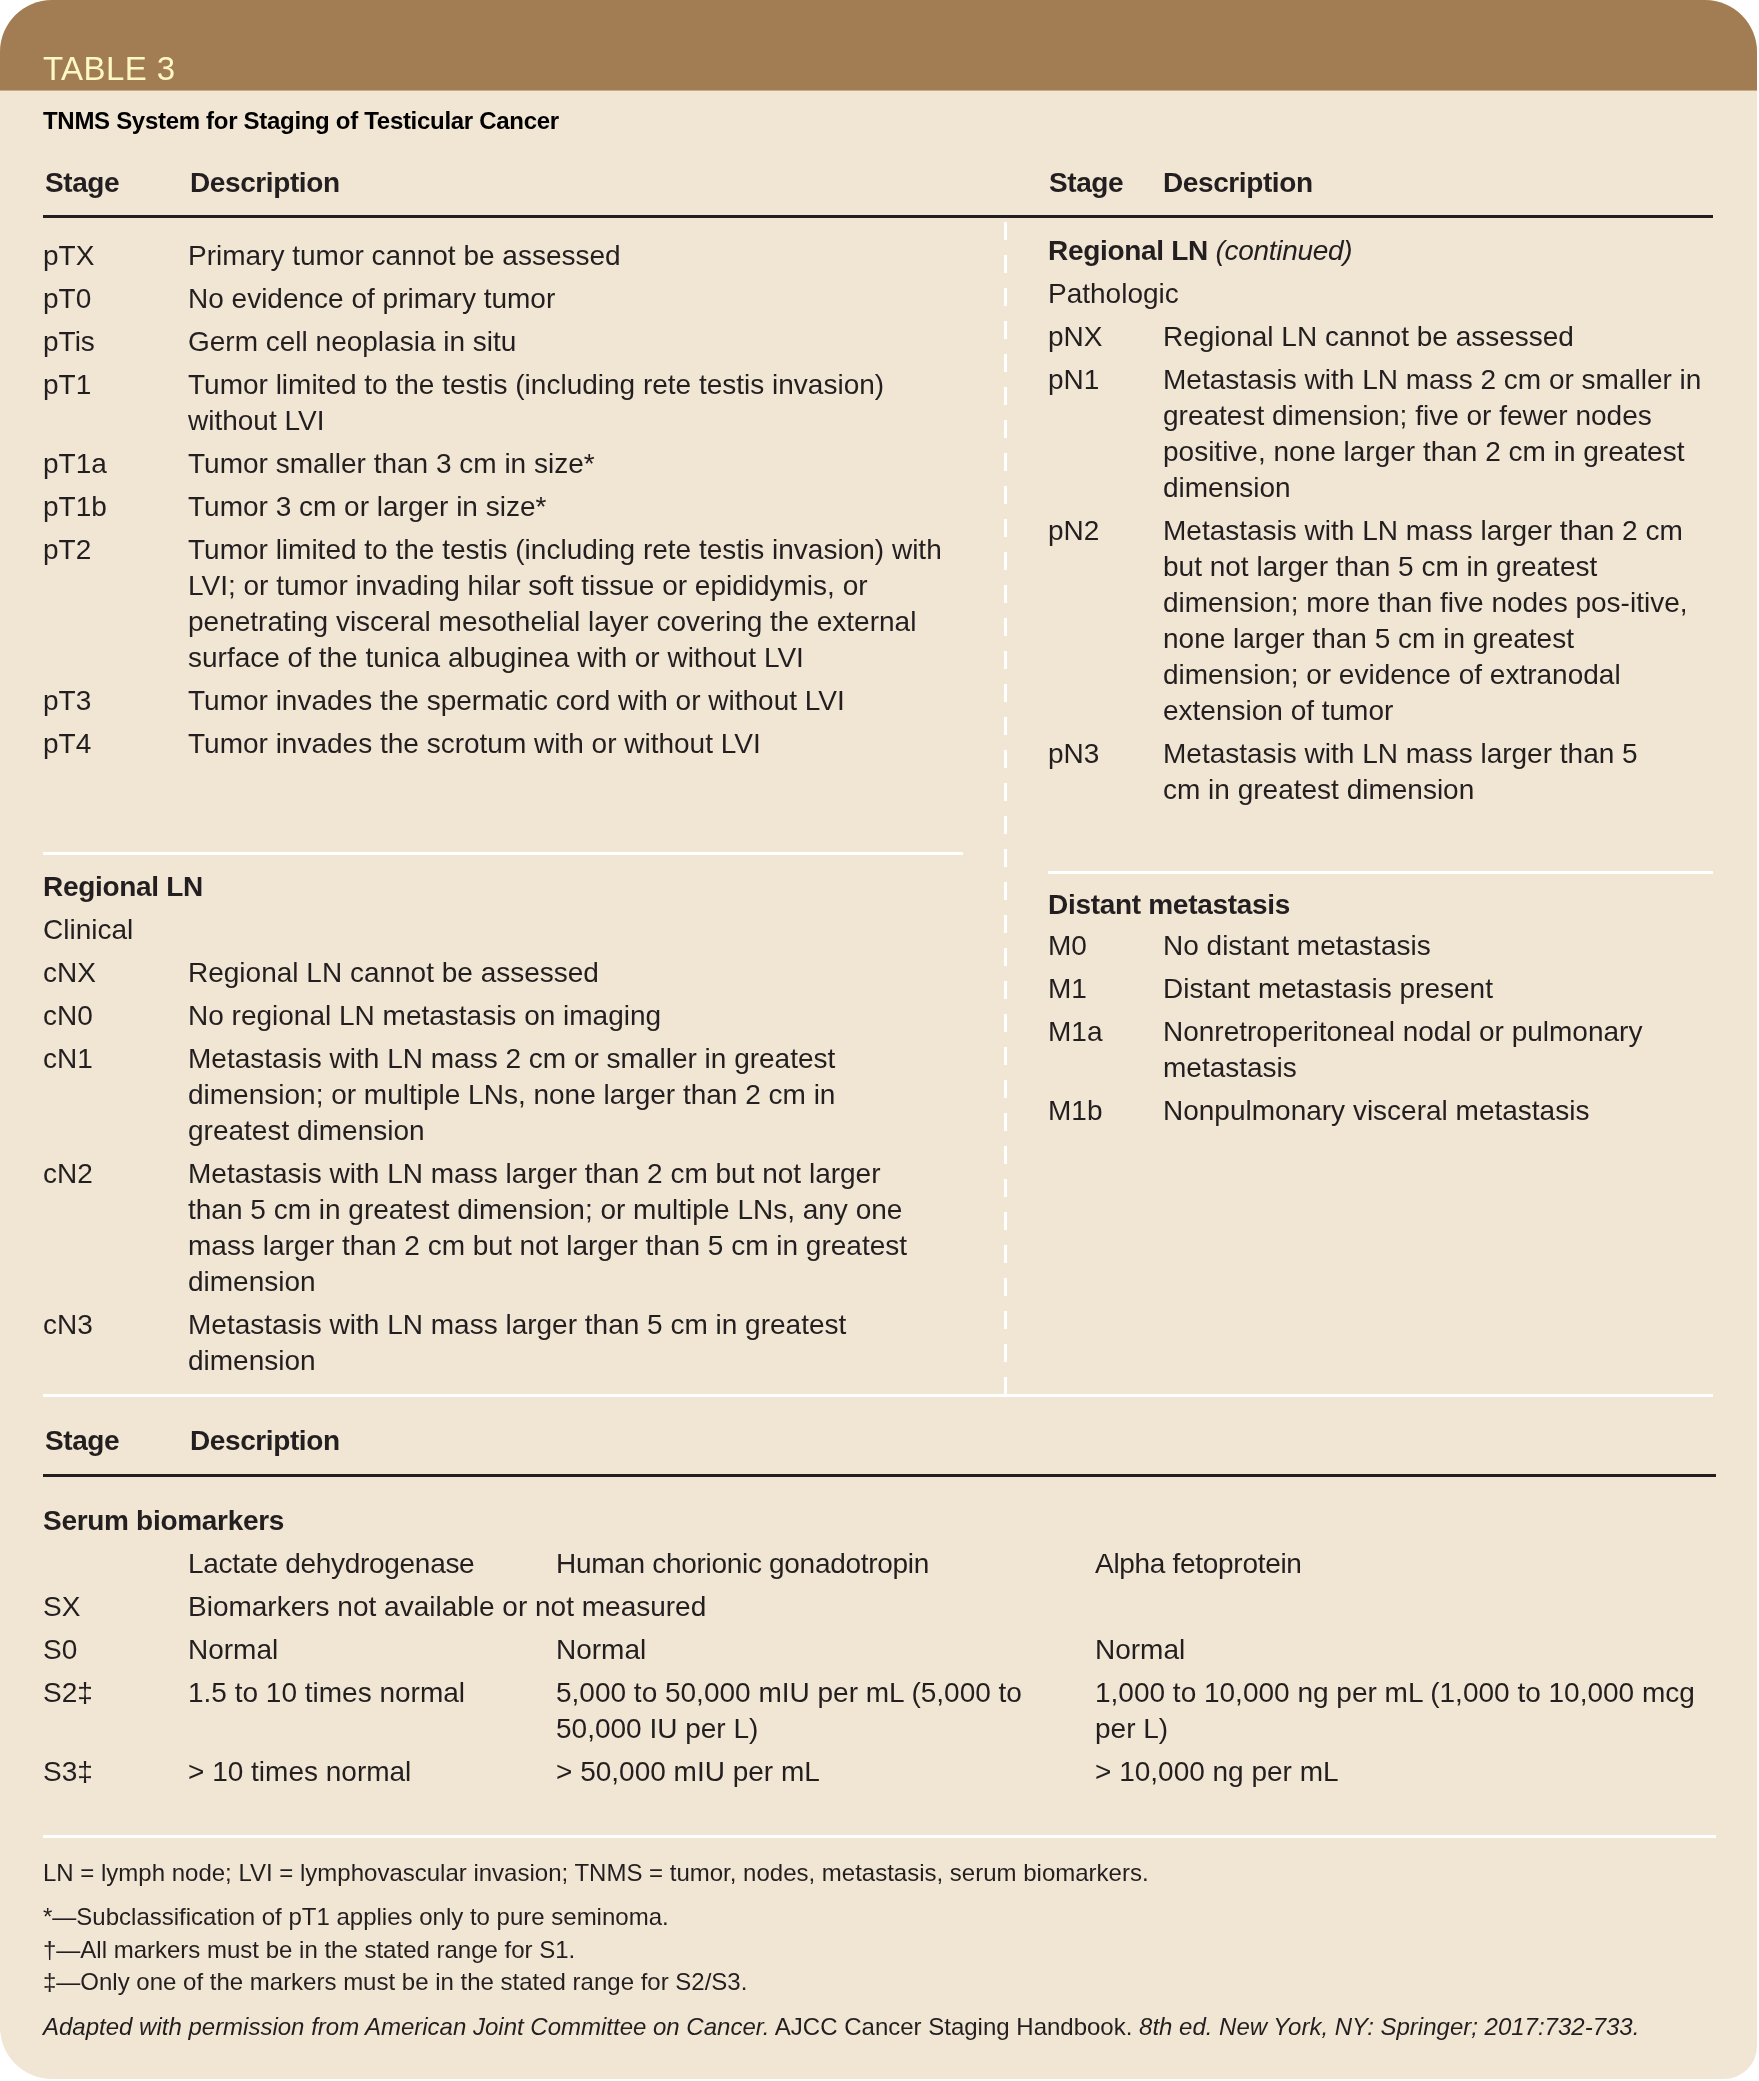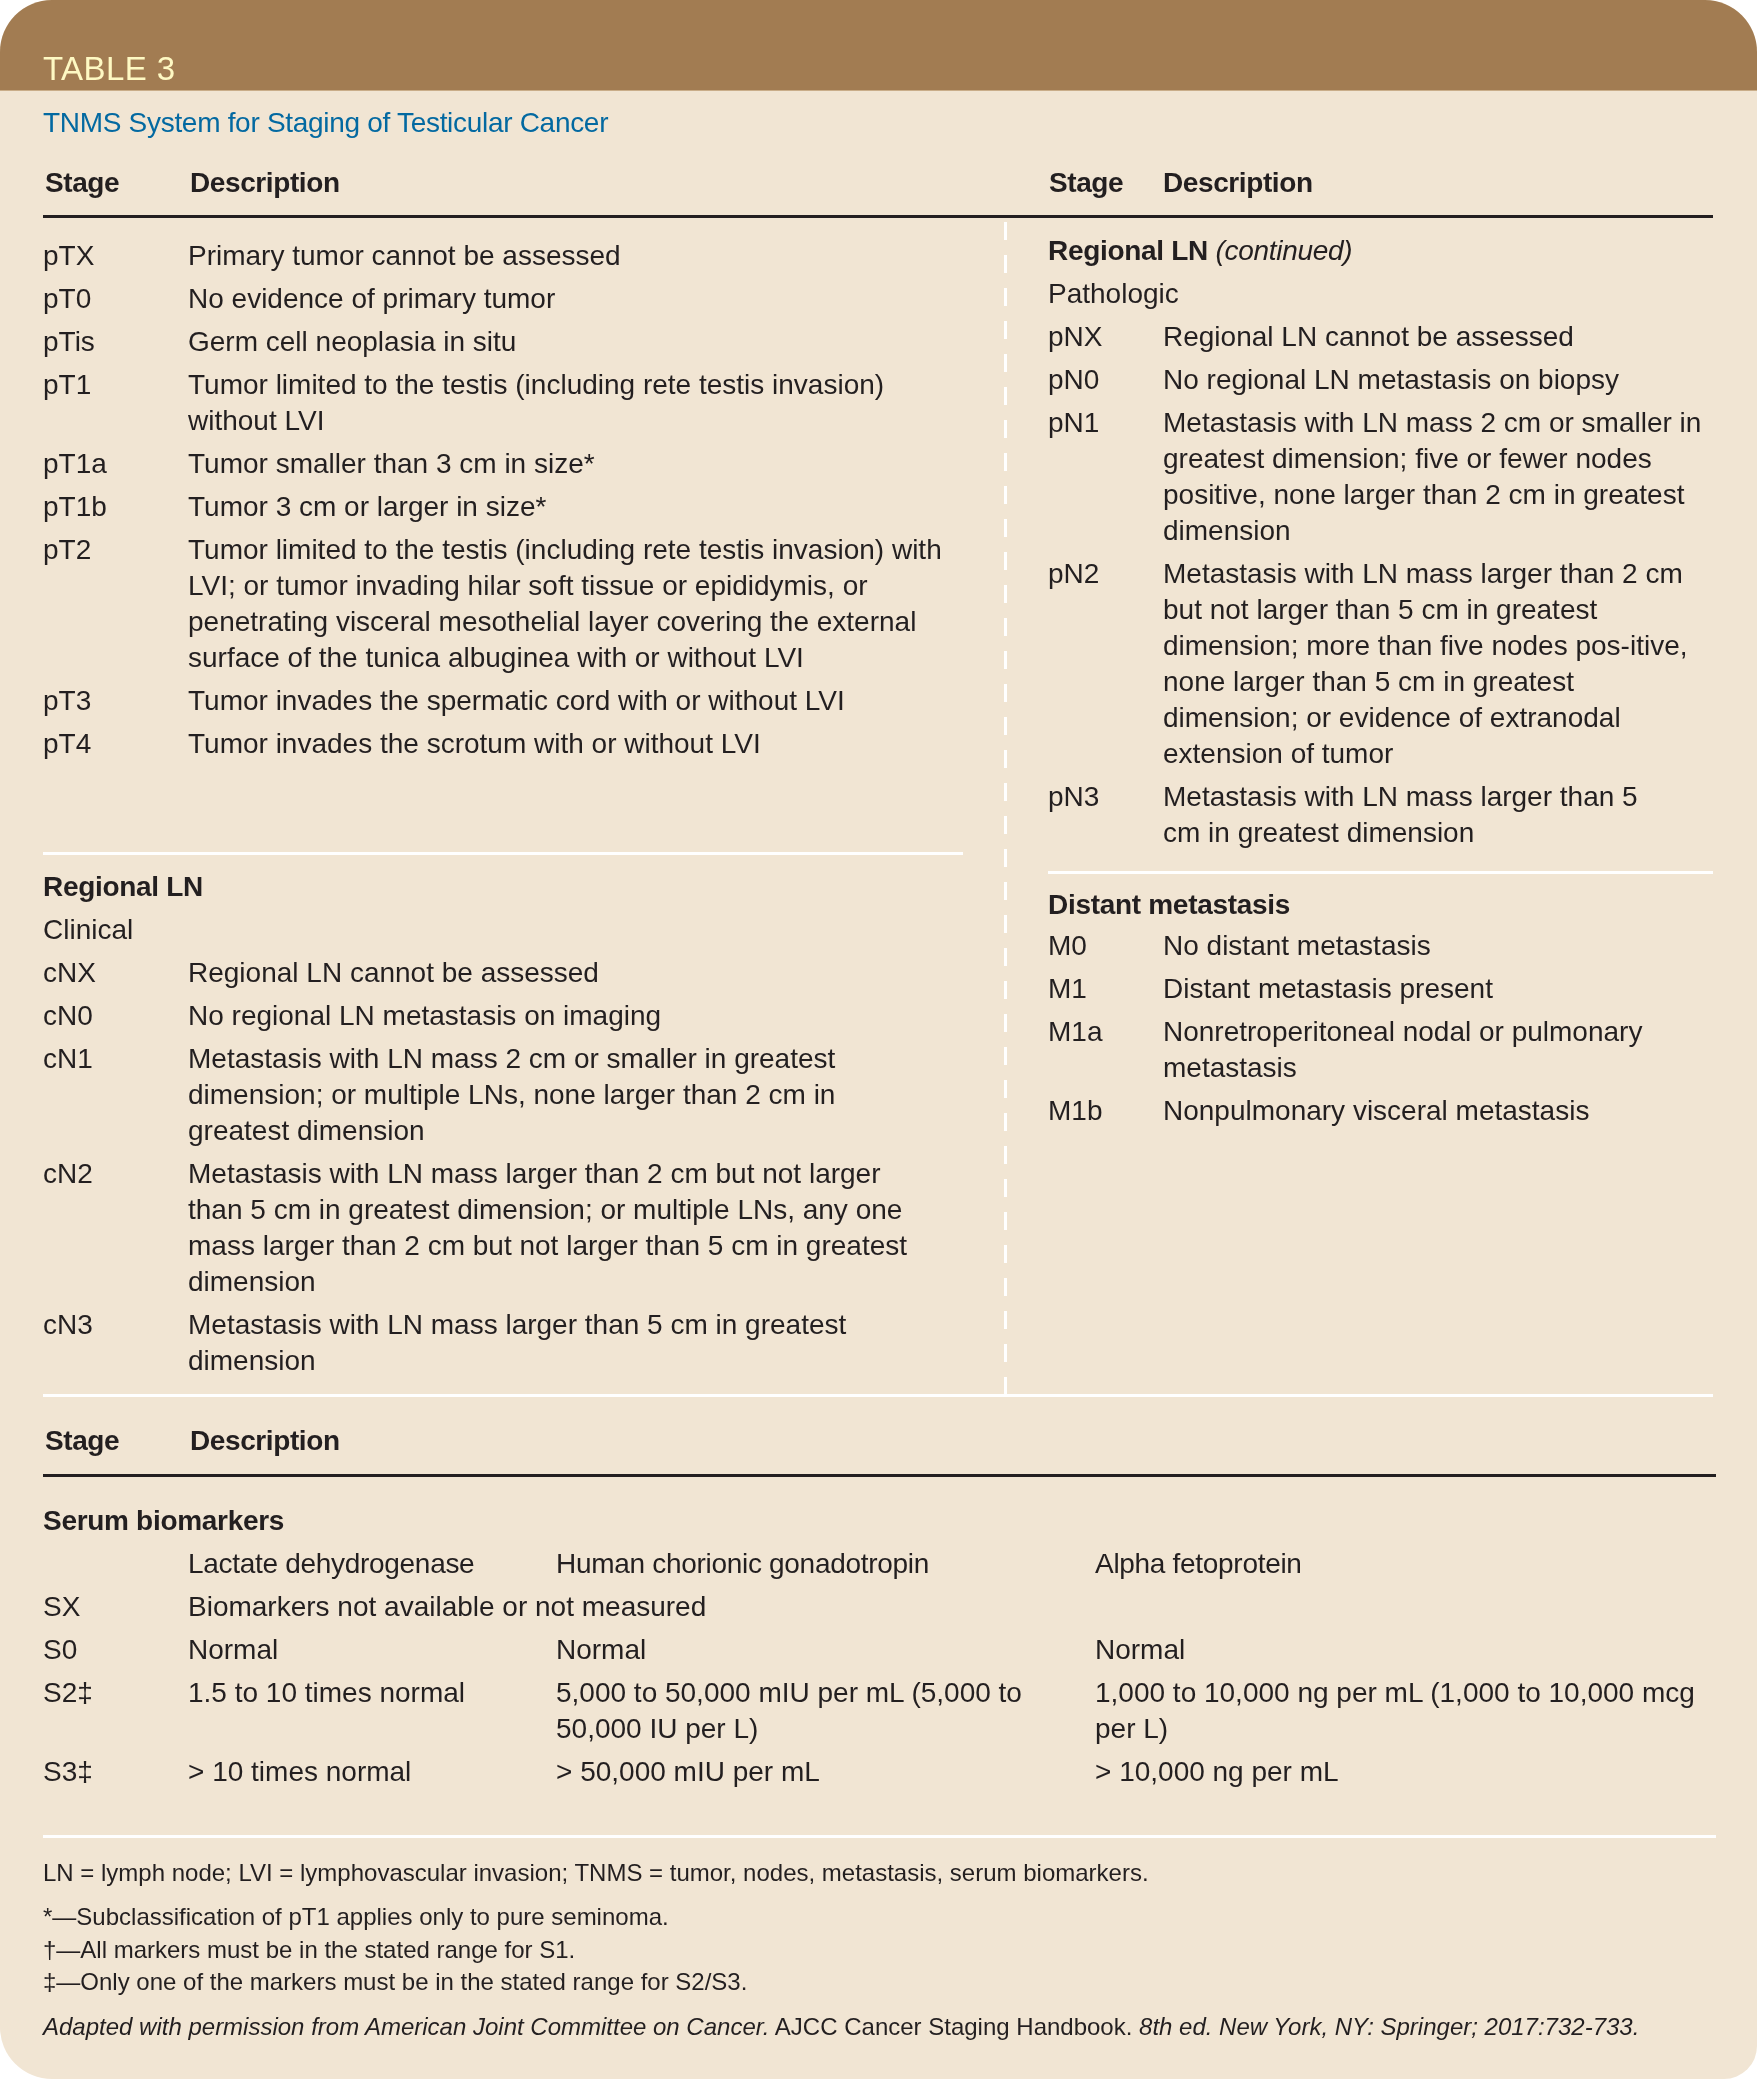--- a/index.html
+++ b/index.html
@@ -4,22 +4,22 @@
 <style>
   html, body { margin: 0; padding: 0; background: #ffffff; }
   body { width: 1760px; height: 2081px; position: relative; overflow: hidden;
          font-family: "Liberation Sans", "DejaVu Sans", sans-serif; color: #231f20; }
   .card { position: absolute; left: 0; top: 0; width: 1757px; height: 2079px;
           background: #f1e5d3; border-radius: 52px 52px 33px 52px; overflow: hidden; }
   .header-bar { position: absolute; left: 0; top: 0; width: 100%; height: 90px;
                 background: #a27c52; border-bottom: 1.7px solid #c9ad89; }
   .header-label { position: absolute; left: 43px; top: 25px; font-size: 33px; color: #fef9c3;
                   letter-spacing: 0.4px; font-weight: normal; margin-top: 25px; }
-  .title { position: absolute; left: 43px; top: 107px; font-size: 28px; font-weight: normal;
-           color: #0369a1; letter-spacing: -0.3px; }
+  .title { position: absolute; left: 43px; top: 107px; font-size: 24px; font-weight: bold;
+           color: #000000; letter-spacing: -0.3px; }
   .col-head { position: absolute; font-size: 28px; font-weight: bold; letter-spacing: -0.4px; }
   .rule-black { position: absolute; height: 3.3px; background: #231f20; }
   .rule-white { position: absolute; height: 3.3px; background: #ffffff; }
   .vdash { position: absolute; width: 3.3px;
            background: repeating-linear-gradient(to bottom, #ffffff 0 18.4px, transparent 18.4px 33px); }
   .section { position: absolute; font-size: 28px; line-height: 36px; }
   .sec-title { font-weight: bold; letter-spacing: -0.3px; }
   .sec-title .cont { font-weight: normal; font-style: italic; }
   .sub-label { }
   .row { display: flex; margin-top: 7px; }
@@ -126,24 +126,20 @@
   </div>
 
   <div class="section rcol" style="left:1048px; top:233px; width:668px;">
     <div class="sec-title"><span>Regional LN</span> <span class="cont">(continued)</span></div>
     <div class="sub-label" style="margin-top:6.7px;">Pathologic</div>
     <div class="row">
       <div class="stage">pNX</div>
       <div class="desc">Regional LN cannot be assessed</div>
     </div>
     <div class="row">
-      <div class="stage">pN0</div>
-      <div class="desc">No regional LN metastasis on biopsy</div>
-    </div>
-    <div class="row">
       <div class="stage">pN1</div>
       <div class="desc" style="max-width:551px;">Metastasis with LN mass 2 cm or smaller in greatest dimension; five or fewer nodes positive, none larger than 2 cm in greatest dimension</div>
     </div>
     <div class="row">
       <div class="stage">pN2</div>
       <div class="desc" style="max-width:551px;">Metastasis with LN mass larger than 2 cm but not larger than 5 cm in greatest dimension; more than five nodes pos-itive, none larger than 5 cm in greatest dimension; or evidence of extranodal extension of tumor</div>
     </div>
     <div class="row">
       <div class="stage">pN3</div>
       <div class="desc" style="max-width:484px;">Metastasis with LN mass larger than 5 cm in greatest dimension</div>

